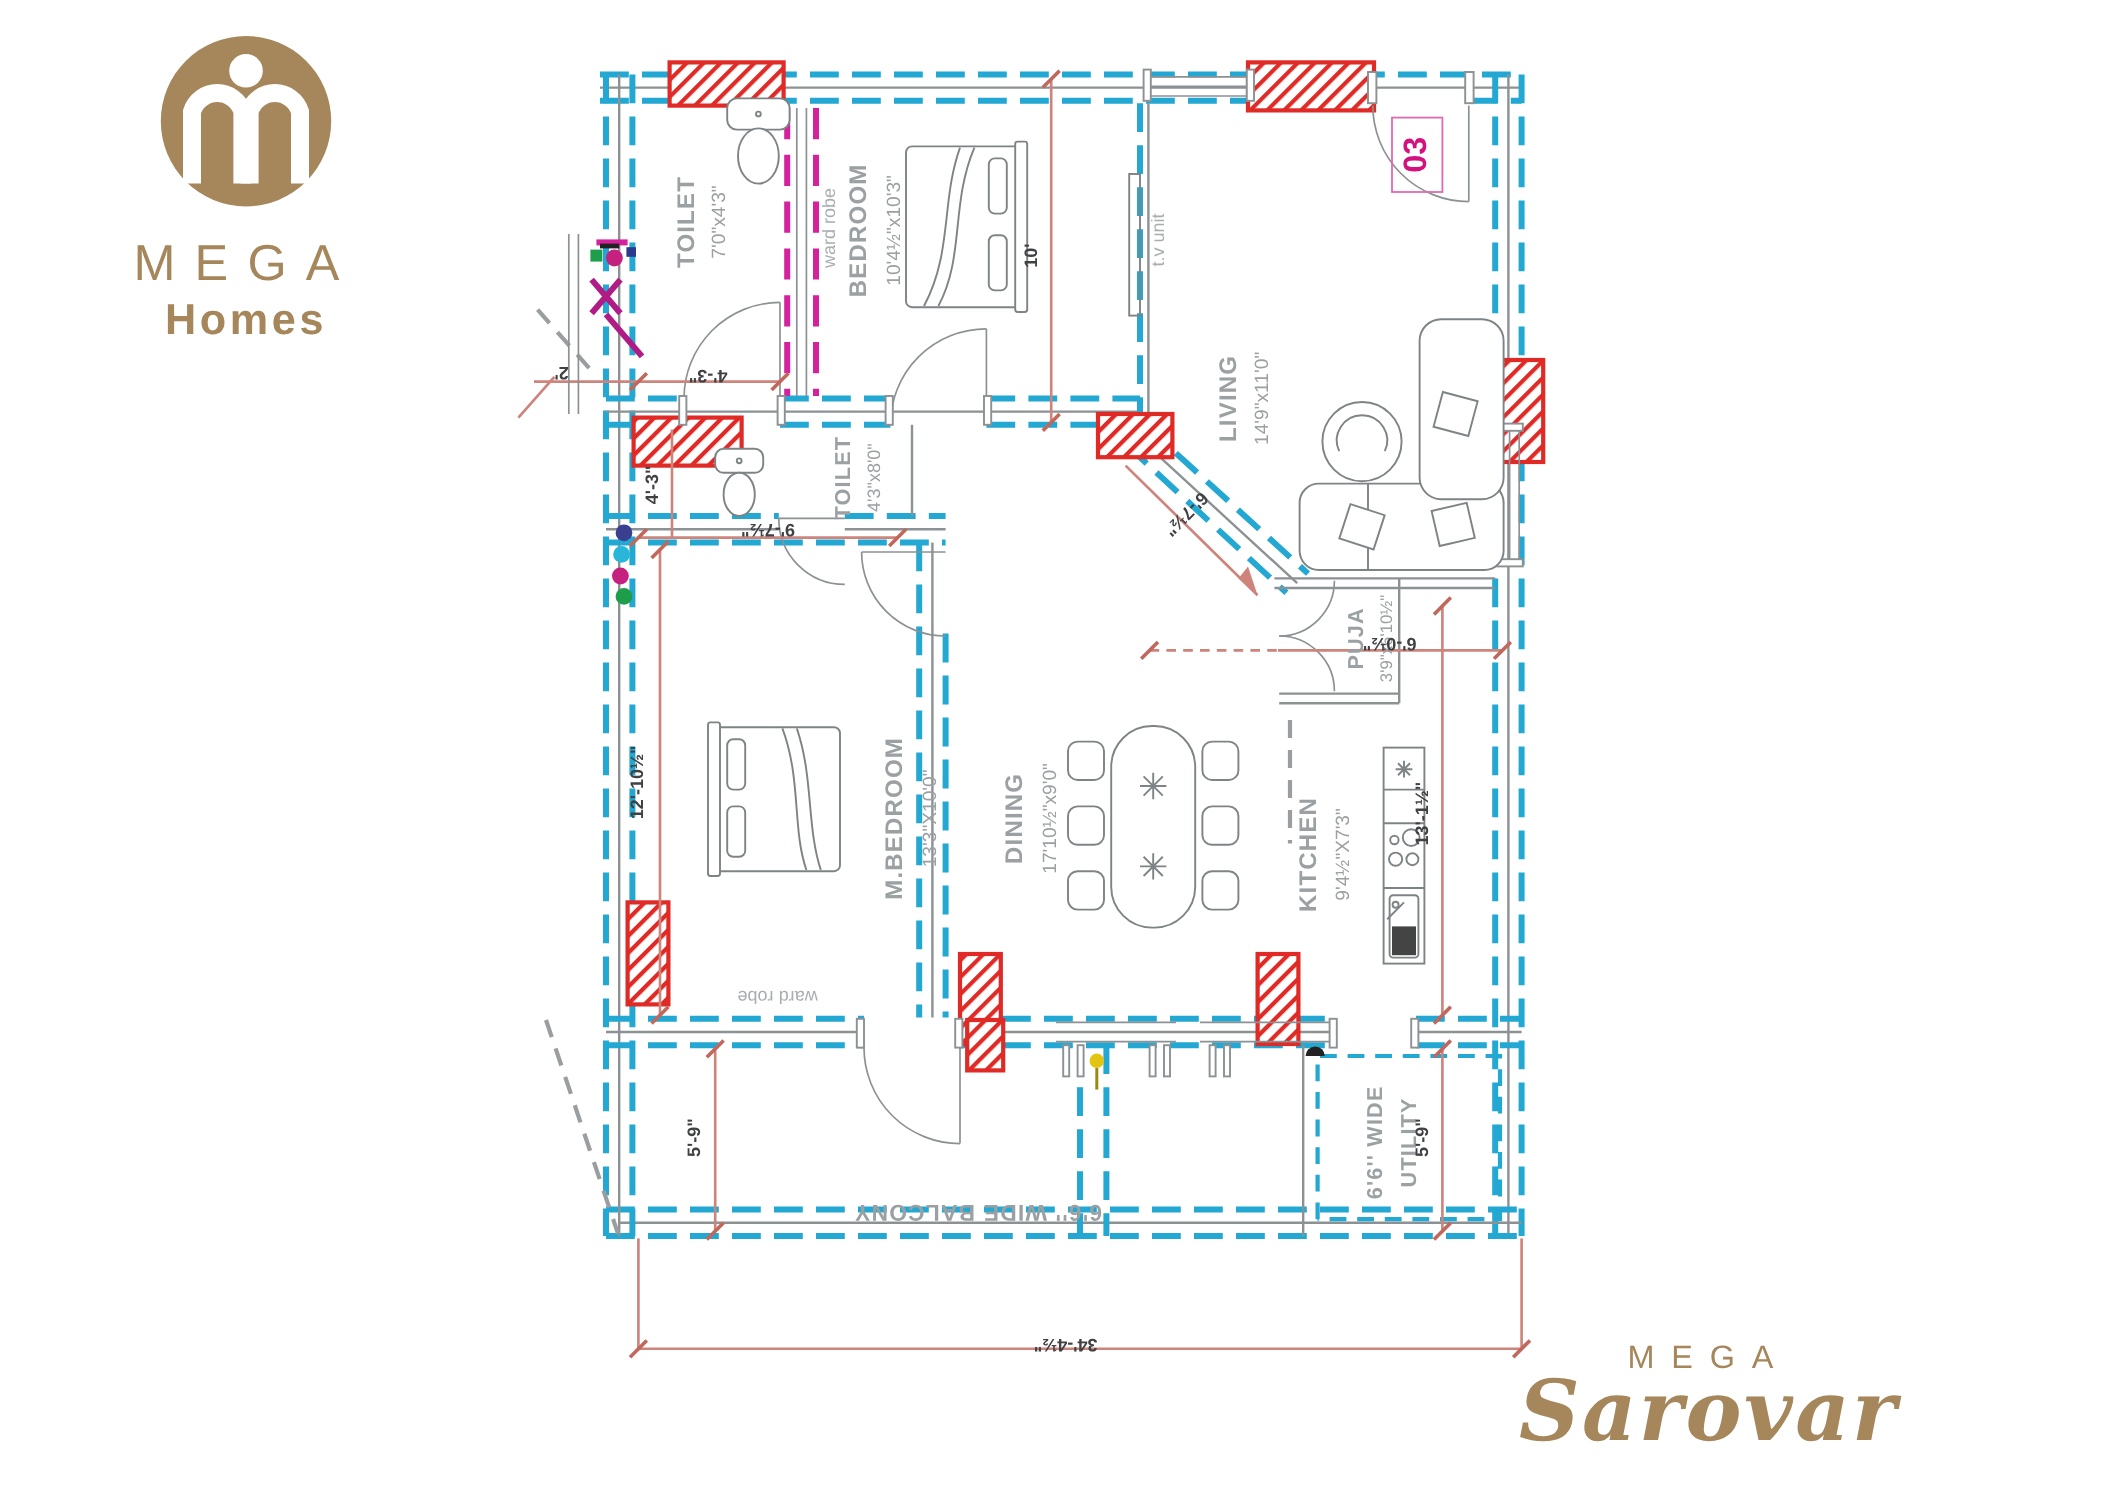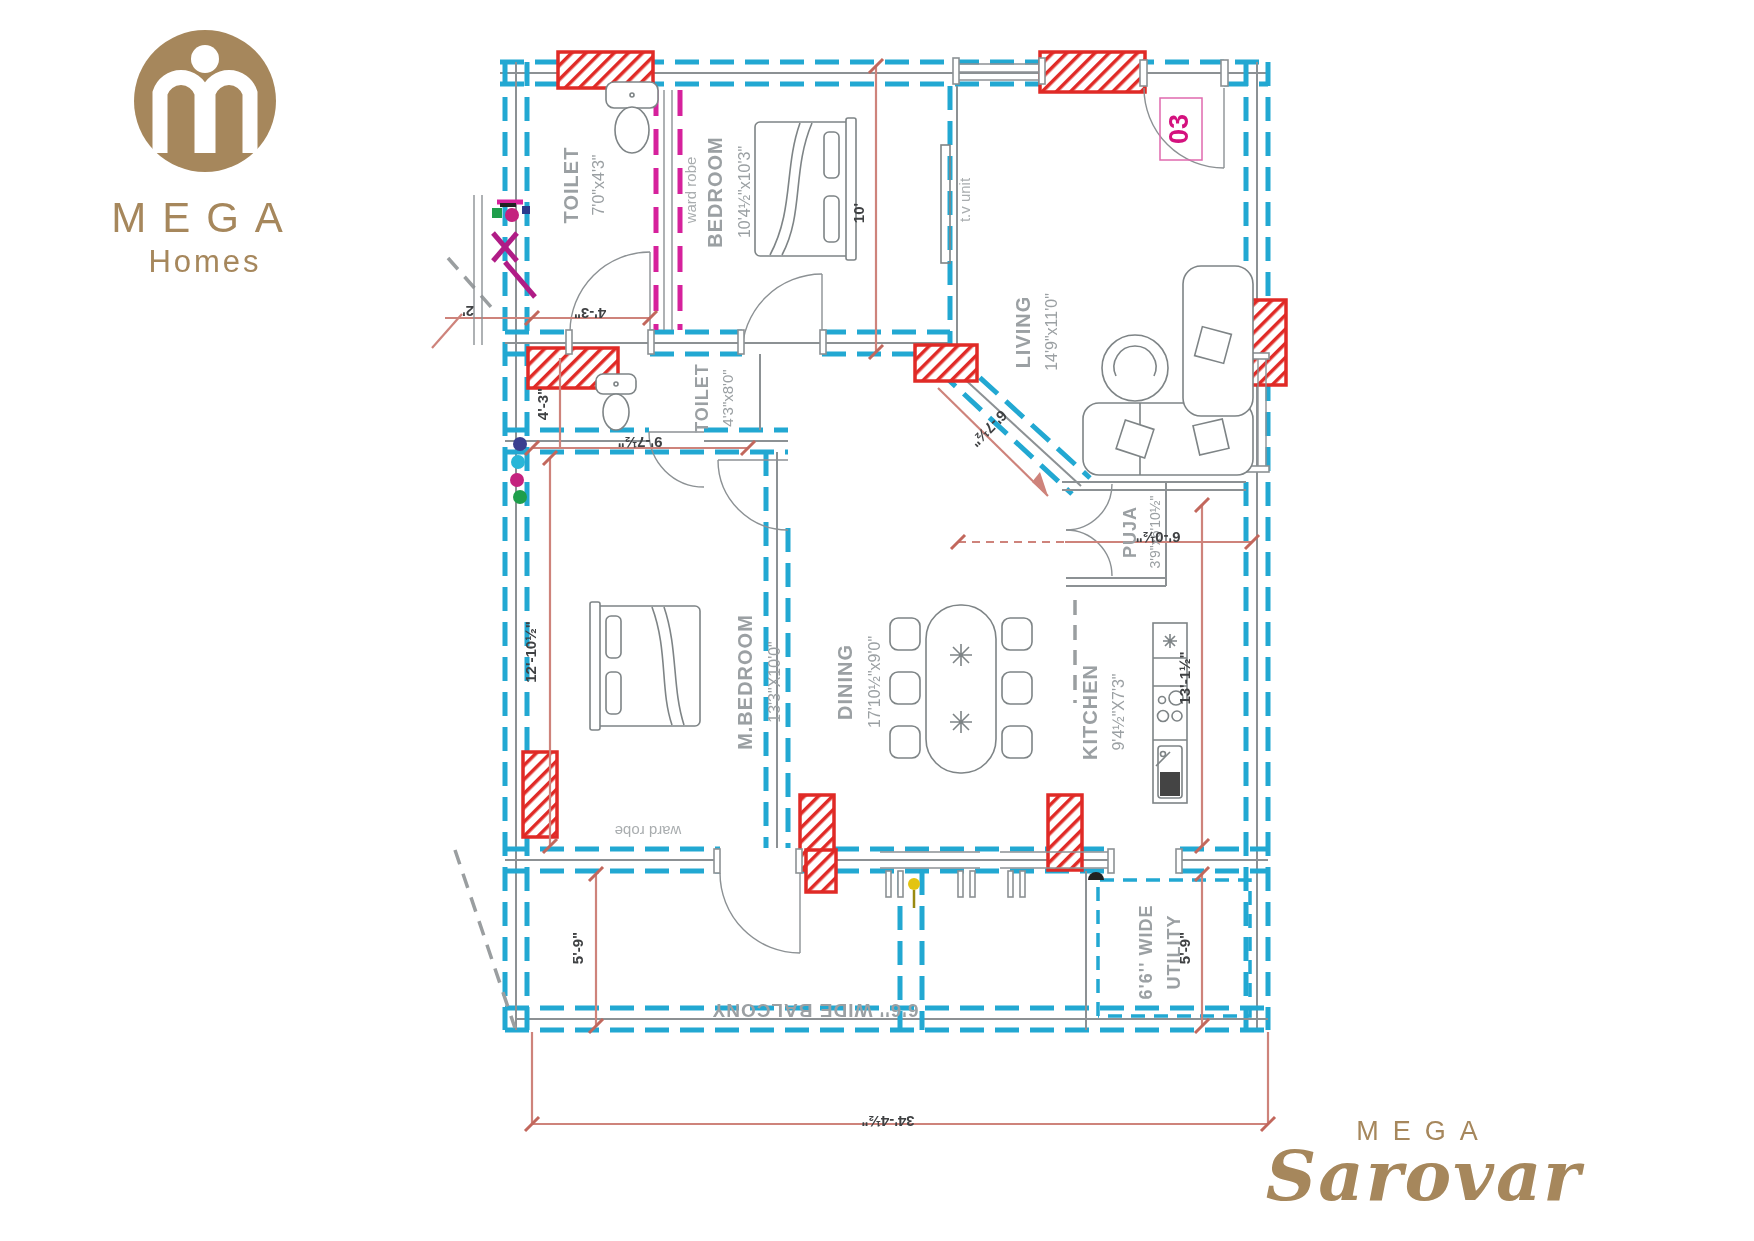--- a/index.html
+++ b/index.html
@@ -3,21 +3,21 @@
 <meta charset="utf-8">
 <style>
   html,body{margin:0;padding:0;background:#fff;}
   body{width:1754px;height:1241px;position:relative;overflow:hidden;
        font-family:"Liberation Sans",sans-serif;}
 
   
   .brand-top{position:absolute;left:55px;top:26px;width:300px;text-align:center;color:#A6875C;}
   .brand-top .mark{margin:0 auto;}
   .brand-top .t1{font-size:42px;letter-spacing:16px;margin-top:14px;font-weight:400;}
-  .brand-top .t2{font-size:31px;letter-spacing:3px;margin-top:2px;font-weight:400;}
+  .brand-top .t2{font-size:36px;letter-spacing:3px;margin-top:2px;font-weight:700;}
   .brand-bottom{position:absolute;right:90px;bottom:30px;width:480px;text-align:center;color:#A6875C;}
   .brand-bottom .t1{font-size:27px;letter-spacing:14px;font-weight:400;}
   .brand-bottom .t2{font-family:"DejaVu Serif",serif;font-style:italic;font-weight:bold;
                     font-size:70px;line-height:1.0;margin-top:-6px;letter-spacing:2px;}
 
   
   #plan{position:absolute;left:0;top:0;}
   .w  {stroke:#22A8D2;stroke-width:5;fill:none;stroke-dasharray:24 11;}
   .w3 {stroke:#22A8D2;stroke-width:3.5;fill:none;stroke-dasharray:14 9;}
   .g  {stroke:#8C9194;stroke-width:2;fill:none;}

